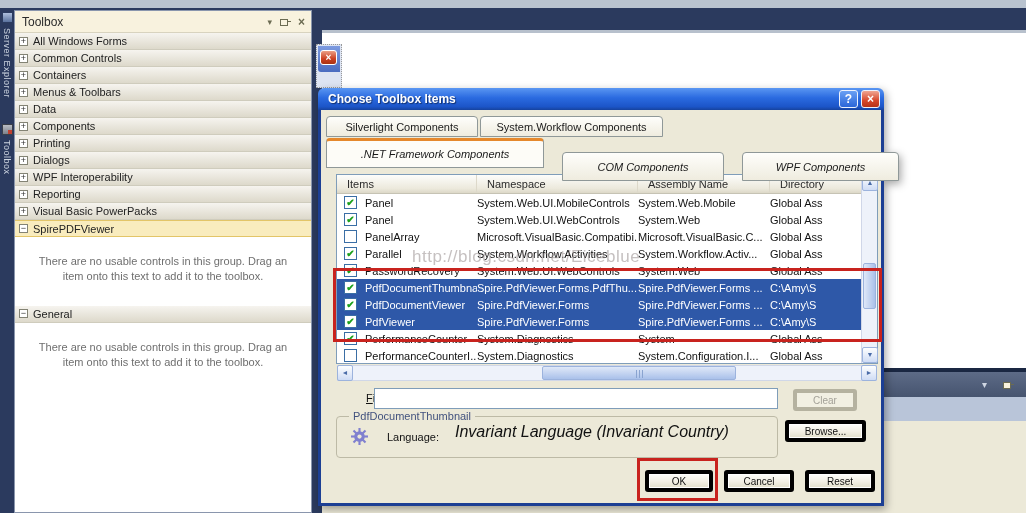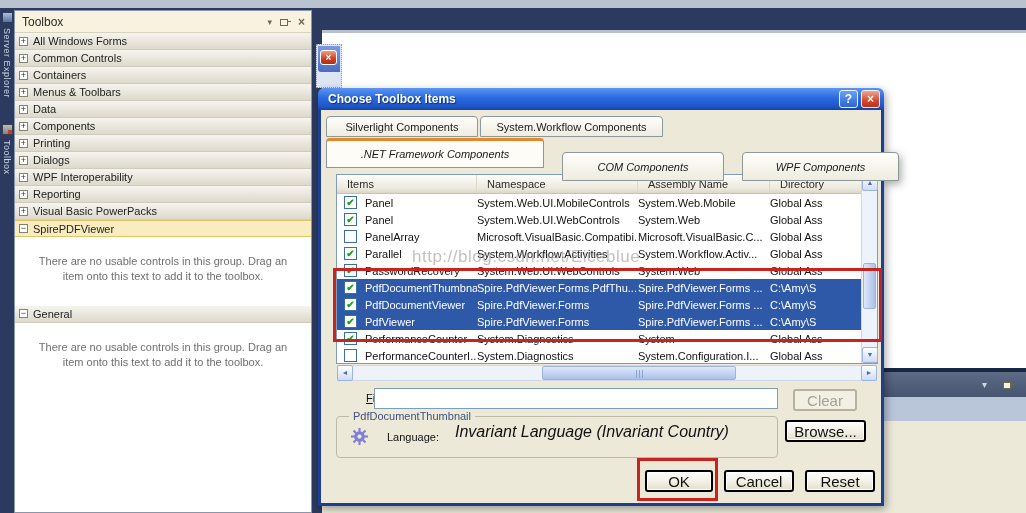--- a/index.html
+++ b/index.html
@@ -76,21 +76,21 @@
   .hsb { position:absolute; left:19px; top:277px; width:540px; height:16px; background:#eef2fa; border:1px solid #d0d7e8; }
   .hsb .sb-btn { top:-1px; height:16px; line-height:14px; }
   .hsb .left { left:-1px; } .hsb .right { left:auto; right:-1px; }
   .hsb .hthumb { position:absolute; left:38%; top:0; width:36%; height:14px; background:linear-gradient(#dfe8f8,#aac1ea); border:1px solid #9cb3dd; border-radius:2px; cursor:grab; }
   .hsb .hthumb::after { content:""; position:absolute; left:50%; top:3px; width:1px; height:8px; background:#8aa4d0; box-shadow:3px 0 #8aa4d0,-3px 0 #8aa4d0; }
 
   .flabel { position:absolute; left:22px; top:304px; font-size:11px; color:#111;margin-left:26px; }
   .ul::first-letter { text-decoration:underline; }
   .finput { position:absolute; left:56px; top:300px; width:404px; height:21px; border:1px solid #7f9db9; background:#fff; font:11px "Liberation Sans",sans-serif; padding:0 4px; }
 
-  .btn { position:absolute; height:22px; border:2px solid #000000; border-radius:3px; background:linear-gradient(#fefefb,#f2efe4 55%,#e2dfcb); box-shadow:inset 0 0 0 1px #ffffff; font-size:15px; color:#111; display:flex; align-items:center; justify-content:center; cursor:pointer; }
+  .btn { position:absolute; height:22px; border:4px solid #000000; border-radius:3px; background:linear-gradient(#fefefb,#f2efe4 55%,#e2dfcb); box-shadow:inset 0 0 0 1px #ffffff; font-size:10px; color:#111; display:flex; align-items:center; justify-content:center; cursor:pointer; }
   .btn.disabled { border-color:#b5b2a0; color:#a3a198; background:#f2f0e3; box-shadow:none; }
   .btn-clear { left:475px; top:301px; width:64px; }
   .btn-browse { left:467px; top:332px; width:81px; }
   .btn-ok { left:327px; top:382px; width:68px; }
   .btn-cancel { left:406px; top:382px; width:70px; }
   .btn-reset { left:487px; top:382px; width:70px; }
 
   .gbox { position:absolute; left:18px; top:328px; width:442px; height:42px; border:1px solid #bdbaa6; border-radius:4px; }
   .gbox .glabel { position:absolute; left:12px; top:-7px; background:#ece9d8; padding:0 4px; font-size:11px; color:#42527e; }
   .gbox .gear { position:absolute; left:14px; top:11px; }

